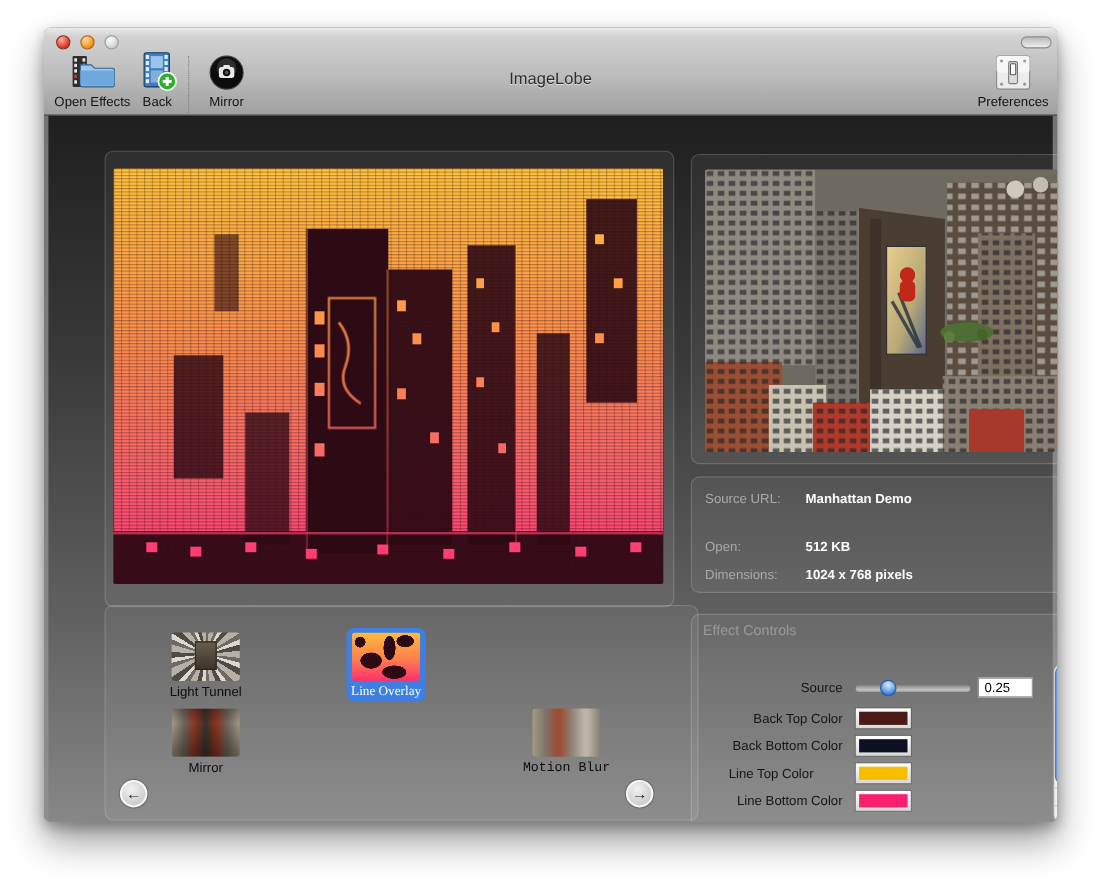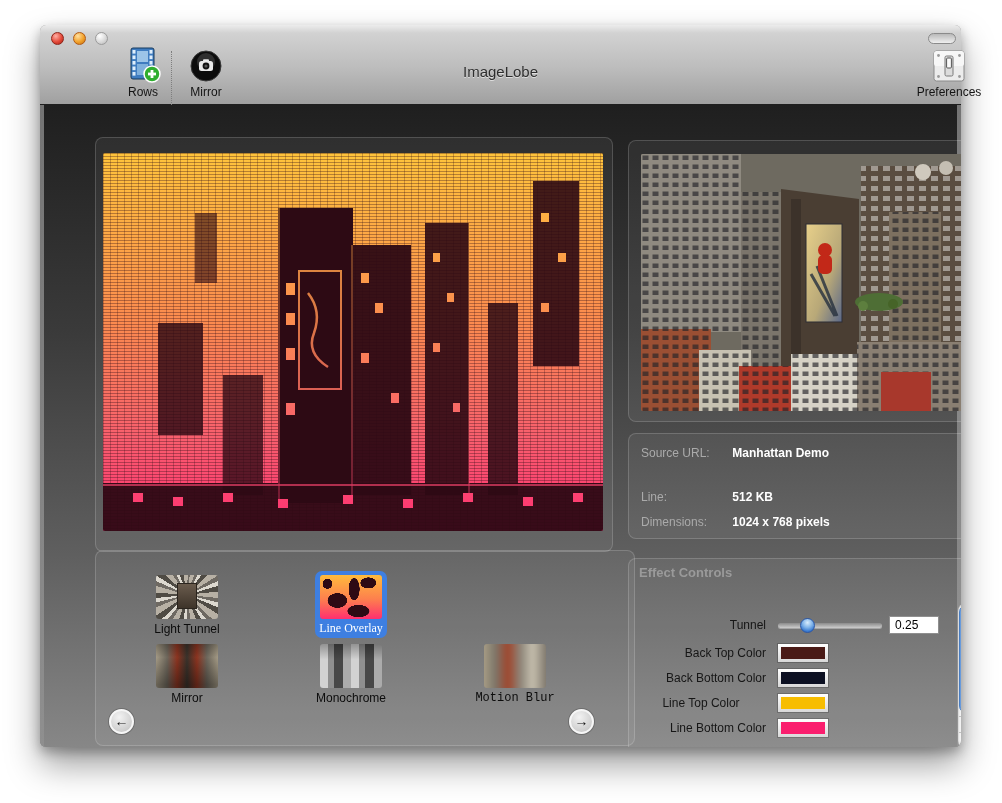--- a/index.html
+++ b/index.html
@@ -82,21 +82,21 @@
   .fx-mirror{background:
     linear-gradient(180deg,rgba(0,0,0,.25),transparent 30%,rgba(0,0,0,.35) 92%),
     linear-gradient(90deg,#a49a85 0%,#6d675c 18%,#8c3420 34%,#38322b 50%,#8c3420 66%,#6d675c 82%,#a49a85 100%);}
   .fx-monochrome{background:
     linear-gradient(180deg,rgba(0,0,0,.3),transparent 35%),
     repeating-linear-gradient(90deg,#d2d2d2 0 8px,#8f8f8f 8px 14px,#474747 14px 23px,#ababab 23px 31px);}
   .fx-motion-blur-inner{position:absolute;inset:-4px;filter:blur(2.4px);
     background:linear-gradient(90deg,#b3a78c,#7c766a 22%,#a0452c 40%,#8d867a 58%,#c6bfae 75%,#6f685e 100%);}
 
   
-  #controls-title{position:absolute;left:10px;top:6px;font-size:13px;font-weight:bold;color:#9a9a9a;}
+  #controls-title{position:absolute;left:10px;top:6px;font-size:13px;font-weight:normal;color:#9a9a9a;}
   .ctl-label{position:absolute;width:130px;text-align:right;right:220px;font-size:12px;color:#161616;}
   #slider-track{position:absolute;left:149px;top:64px;width:104px;height:5px;border-radius:3px;
     background:linear-gradient(180deg,#8a8a8a,#cdcdcd);box-shadow:0 1px 0 rgba(255,255,255,.35);}
   #slider-thumb{position:absolute;left:22px;top:-5px;width:15px;height:15px;border-radius:50%;
     background:radial-gradient(circle at 50% 28%,#d8ecfc,#7db1e8 45%,#3a7ad0 75%,#2a5cb0);
     border:1px solid #2b57a6;box-sizing:border-box;}
   #amount-field{position:absolute;left:260px;top:57px;width:50px;height:18px;border:1px solid #8f8f8f;
     background:#ffffff;font-family:"Liberation Sans",sans-serif;font-size:12px;color:#000;padding:0 0 0 5px;box-sizing:border-box;}
   .well{position:absolute;left:149px;width:50px;height:18px;background:linear-gradient(180deg,#ffffff,#d8d8d8);
     box-shadow:0 0 0 1px rgba(0,0,0,.18);padding:3px;box-sizing:border-box;}
@@ -114,20 +114,40 @@
 <body>
 
 <div id="win">
 
   <div id="header">
     <div id="title">ImageLobe</div>
     <div class="light" id="light-close"></div>
     <div class="light" id="light-min"></div>
     <div class="light" id="light-zoom"></div>
 
+    <div class="tbtn" style="left:8px;width:72px;">
+      <div class="ico">
+        <svg width="42" height="34" viewBox="0 0 42 34">
+          <rect x="3" y="2" width="13" height="28" fill="#2e2e2e" rx="1"></rect>
+          <rect x="4.5" y="4" width="2.5" height="3" fill="#e8e8e8"></rect>
+            <rect x="12" y="4" width="2.5" height="3" fill="#e8e8e8"></rect>
+          <rect x="4.5" y="9" width="2.5" height="3" fill="#e8e8e8"></rect>
+            <rect x="12" y="9" width="2.5" height="3" fill="#e8e8e8"></rect>
+          <rect x="4.5" y="14" width="2.5" height="3" fill="#e8e8e8"></rect>
+            <rect x="12" y="14" width="2.5" height="3" fill="#e8e8e8"></rect>
+          <rect x="4.5" y="19" width="2.5" height="3" fill="#c23a2a"></rect>
+            <rect x="12" y="19" width="2.5" height="3" fill="#c23a2a"></rect>
+          <rect x="4.5" y="24" width="2.5" height="3" fill="#e8e8e8"></rect>
+            <rect x="12" y="24" width="2.5" height="3" fill="#e8e8e8"></rect>
+          <path d="M10 10 h10 l3 3 h16 a2 2 0 0 1 2 2 v13 a2 2 0 0 1 -2 2 h-27 a2 2 0 0 1 -2 -2 z" fill="#9ec9ef" stroke="#2f618f" stroke-width="1"></path>
+          <path d="M10 15 h31 v12 a2 2 0 0 1 -2 2 h-27 a2 2 0 0 1 -2 -2 z" fill="#6fa8dd"></path>
+        </svg>
+      </div>
+      <div class="lbl">Open Effects</div>
+    </div>
 
     <div class="tbtn" style="left:80px;width:46px;">
       <div class="ico">
         <svg width="36" height="36" viewBox="0 0 36 36">
           <rect x="6" y="1" width="23" height="31" rx="2" fill="#3f7cc0" stroke="#173a5e"></rect>
           <rect x="7.5" y="3" width="3" height="3.6" fill="#dfeefb"></rect>
             <rect x="24.5" y="3" width="3" height="3.6" fill="#dfeefb"></rect>
           <rect x="7.5" y="8.5" width="3" height="3.6" fill="#dfeefb"></rect>
             <rect x="24.5" y="8.5" width="3" height="3.6" fill="#dfeefb"></rect>
           <rect x="7.5" y="14" width="3" height="3.6" fill="#dfeefb"></rect>
@@ -136,41 +156,41 @@
             <rect x="24.5" y="19.5" width="3" height="3.6" fill="#dfeefb"></rect>
           <rect x="7.5" y="25" width="3" height="3.6" fill="#dfeefb"></rect>
             <rect x="24.5" y="25" width="3" height="3.6" fill="#dfeefb"></rect>
           <rect x="12" y="4" width="11" height="11" fill="#9cc4e8"></rect>
           <rect x="12" y="17" width="11" height="11" fill="#7fb0dd"></rect>
           <circle cx="27" cy="27" r="8" fill="#2fae2f" stroke="#ffffff" stroke-width="1.5"></circle>
           <rect x="23" y="25.6" width="8" height="2.8" fill="#ffffff"></rect>
           <rect x="25.6" y="23" width="2.8" height="8" fill="#ffffff"></rect>
         </svg>
       </div>
-      <div class="lbl">Rows</div>
+      <div class="lbl">Back</div>
     </div>
 
     <div id="tb-sep"></div>
 
     <div class="tbtn" style="left:140px;width:52px;">
       <div class="ico">
         <svg width="34" height="34" viewBox="0 0 34 34">
           <circle cx="17" cy="17" r="15" fill="#0c0c0c"></circle>
           <circle cx="17" cy="17" r="15" fill="none" stroke="#3a3a3a" stroke-width="1"></circle>
           <circle cx="17" cy="13" r="9" fill="rgba(255,255,255,0.14)"></circle>
           <rect x="10" y="12" width="14" height="10" rx="2.5" fill="#e9e9e9"></rect>
           <rect x="14" y="10.2" width="6" height="3" rx="1" fill="#e9e9e9"></rect>
           <circle cx="17" cy="17" r="3.4" fill="#111111"></circle>
           <circle cx="17" cy="17" r="1.6" fill="#555555"></circle>
         </svg>
       </div>
       <div class="lbl">Mirror</div>
     </div>
 
-    <div class="tbtn" style="left:845px;width:72px;margin-left:28px;">
+    <div class="tbtn" style="left:845px;width:72px;">
       <div class="ico">
         <svg width="34" height="34" viewBox="0 0 34 34">
           <rect x="2" y="2" width="30" height="30" rx="2.5" fill="#ececec" stroke="#8a8a8a"></rect>
           <rect x="2" y="2" width="30" height="15" rx="2.5" fill="#f7f7f7"></rect>
           <circle cx="6.5" cy="6.5" r="1.4" fill="#9a9a9a"></circle>
             <circle cx="27.5" cy="6.5" r="1.4" fill="#9a9a9a"></circle>
           <circle cx="6.5" cy="27.5" r="1.4" fill="#9a9a9a"></circle>
             <circle cx="27.5" cy="27.5" r="1.4" fill="#9a9a9a"></circle>
           <rect x="13" y="7" width="8" height="20" rx="1.5" fill="#dcdcdc" stroke="#7a7a7a"></rect>
           <rect x="14.6" y="9" width="4.8" height="10" rx="1" fill="#fafafa" stroke="#555555"></rect>
@@ -305,21 +325,21 @@
         </svg>
       </div>
     </div>
 
     <div class="panel" id="panel-info">
       <div class="info-row" style="top:12px;">
         <span class="k">Source URL:</span>
         <span class="v">Manhattan Demo</span>
       </div>
       <div class="info-row" style="top:56px;">
-        <span class="k">Line:</span>
+        <span class="k">Open:</span>
         <span class="v">512 KB</span>
       </div>
       <div class="info-row" style="top:81px;">
         <span class="k">Dimensions:</span>
         <span class="v">1024 x 768 pixels</span>
       </div>
     </div>
 
     <div class="panel" id="panel-browser">
       <div class="fxcell" style="left:21px;top:24px;">
@@ -328,43 +348,39 @@
       </div>
       <div class="fxcell" style="left:185px;top:24px;">
         <div class="sel-wrap">
           <div class="thumb fx-line-overlay"></div>
           <div class="fxlabel">Line Overlay</div>
         </div>
       </div>
       <div class="fxcell" style="left:21px;top:93px;">
         <div class="thumb fx-mirror"></div>
         <div class="fxlabel">Mirror</div>
-      </div>
-      <div class="fxcell" style="left:185px;top:93px;">
-        <div class="thumb fx-monochrome"></div>
-        <div class="fxlabel">Monochrome</div>
       </div>
       <div class="fxcell" style="left:349px;top:93px;font-family:Liberation Mono, monospace;">
         <div class="thumb">
             <div class="fx-motion-blur-inner"></div>
           </div>
         <div class="fxlabel">Motion Blur</div>
       </div>
       <div class="pagebtn" style="left:13px;top:158px;">
         <span>←</span>
       </div>
       <div class="pagebtn" style="left:473px;top:158px;">
         <span>→</span>
       </div>
     </div>
 
     <div class="panel" id="panel-controls">
       <div id="controls-title">Effect Controls</div>
 
-      <div class="ctl-label" style="top:59px;">Tunnel</div>
+      <div class="ctl-label" style="top:59px;">Source</div>
       <div id="slider-track">
         <div id="slider-thumb"></div>
       </div>
       <input id="amount-field" value="0.25" style="">
 
       <div class="ctl-label" style="top:87px;">Back Top Color</div>
       <div class="ctl-label" style="top:112px;">Back Bottom Color</div>
       <div class="ctl-label" style="top:137px;text-align:center;">Line Top Color</div>
       <div class="ctl-label" style="top:162px;">Line Bottom Color</div>
 

